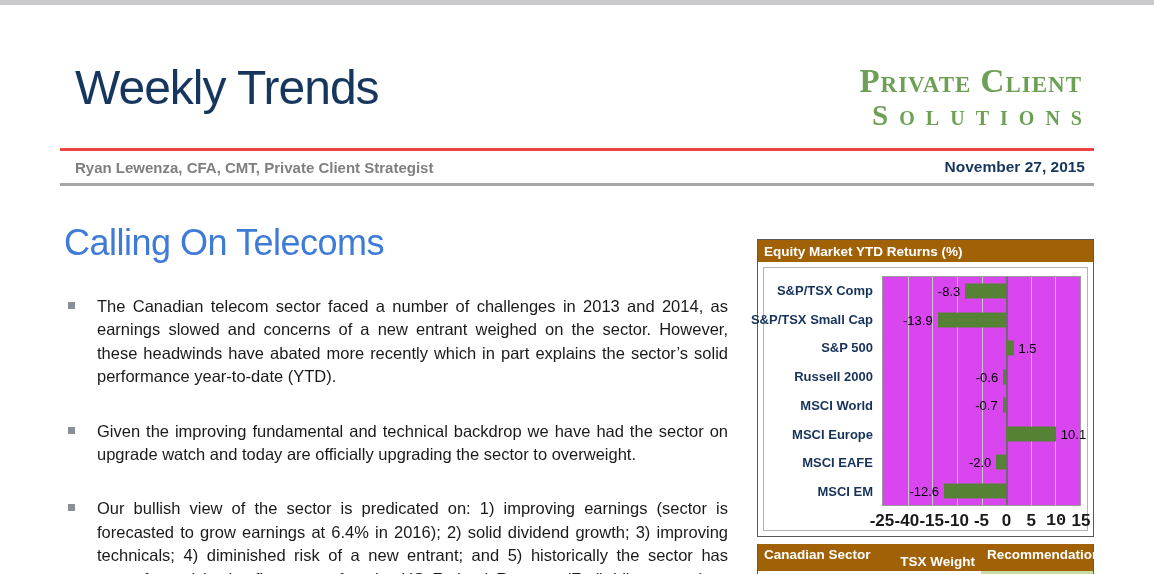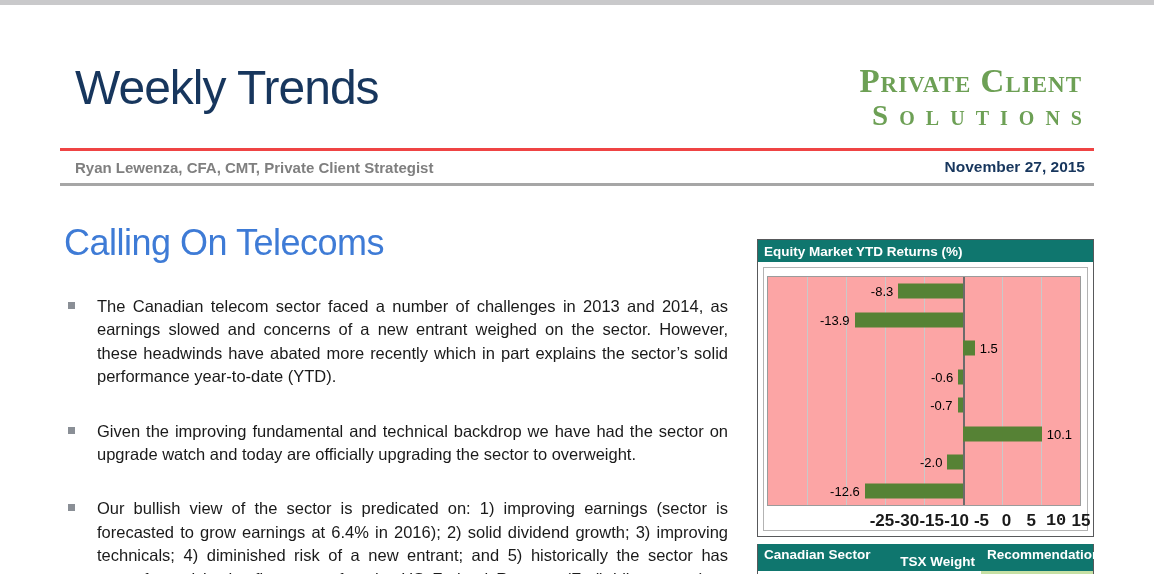--- a/index.html
+++ b/index.html
@@ -41,33 +41,33 @@
     font-size:16.5px; line-height:23.4px; text-align:justify; color:#1a1a1a;margin-top:31px;
   }
   .bullets li .sq {
     position:absolute; left:4px; top:7px; width:7px; height:7px; background:#8a8f96;
   }
 
   
   .module { position:absolute; left:757px; top:239px; width:337px; }
   .card { border:1px solid #58595b; background:#fff; }
   .card-header, .tbl-header {
-    background:#0f766e; color:#ffffff; font-weight:bold; font-size:13.5px;
+    background:#a16207; color:#ffffff; font-weight:bold; font-size:13.5px;
   }
   .card-header { padding:4px 6px 3px 6px; }
   .card-body { padding:5px; }
   .chart-frame { border:1px solid #b3b3b3; padding:8px 6px 2px 3px; }
 
   .chart-area { display:flex; }
   .cat-labels { width:115px; display:flex; flex-direction:column; }
   .cat-labels .cat {
     flex:1; display:flex; align-items:center; justify-content:flex-end;
     padding-right:9px; font-size:13px; font-weight:bold; color:#17325a; white-space:nowrap;
   }
-  .plot { position:relative; flex:1; height:230px; border:1px solid #9b9b9b; background:#fca5a5; }
+  .plot { position:relative; flex:1; height:230px; border:1px solid #9b9b9b; background:#d946ef; }
   .gridline { position:absolute; top:0; bottom:0; width:1px; background:#c9c9c9; }
   .gridline.zero { width:2px; background:#6b6b6b; }
   .bar-row { position:absolute; left:0; right:0; }
   .bar { position:absolute; top:50%; transform:translateY(-50%); height:15px; background:#568235; }
   .bar-val {
     position:absolute; top:50%; transform:translateY(-50%);
     font-size:13px; font-weight:500; color:#000; white-space:nowrap;
   }
   .axis-row { display:flex; margin-top:3px; }
   .axis-spacer { width:115px; }
@@ -122,20 +122,30 @@
     </li>
   </ul>
 </div>
 
 <div class="module">
   <div class="card">
     <div class="card-header">Equity Market YTD Returns (%)</div>
     <div class="card-body">
       <div class="chart-frame">
         <div class="chart-area">
+          <div class="cat-labels">
+              <div class="cat">S&amp;P/TSX Comp</div>
+              <div class="cat">S&amp;P/TSX Small Cap</div>
+              <div class="cat">S&amp;P 500</div>
+              <div class="cat">Russell 2000</div>
+              <div class="cat">MSCI World</div>
+              <div class="cat">MSCI Europe</div>
+              <div class="cat">MSCI EAFE</div>
+              <div class="cat">MSCI EM</div>
+            </div>
           <div class="plot">
               <div class="gridline" style="left: 12.5%;"></div>
               <div class="gridline" style="left: 25%;"></div>
               <div class="gridline" style="left: 37.5%;"></div>
               <div class="gridline" style="left: 50%;"></div>
               <div class="gridline zero" style="left: 62.5%;"></div>
               <div class="gridline" style="left: 75%;"></div>
               <div class="gridline" style="left: 87.5%;"></div>
               <div class="bar-row" style="top: 0%; height: 12.5%;">
                 <div class="bar" style="background: rgb(86, 130, 53); left: 41.75%; width: 20.75%;"></div>
@@ -168,21 +178,21 @@
               <div class="bar-row" style="top: 87.5%; height: 12.5%;">
                 <div class="bar" style="background: rgb(86, 130, 53); left: 31%; width: 31.5%;"></div>
                 <div class="bar-val" style="right: calc(69% + 5px); margin-left: 48px;">-12.6</div>
               </div>
             </div>
         </div>
         <div class="axis-row">
           <div class="axis-spacer"></div>
           <div class="x-axis">
               <div class="x-tick" style="left: 0%;">-25</div>
-              <div class="x-tick" style="left: 12.5%;">-30</div>
+              <div class="x-tick" style="left: 12.5%;">-40</div>
               <div class="x-tick" style="left: 25%;">-15</div>
               <div class="x-tick" style="left: 37.5%;">-10</div>
               <div class="x-tick" style="left: 50%;">-5</div>
               <div class="x-tick" style="left: 62.5%;">0</div>
               <div class="x-tick" style="left: 75%;">5</div>
               <div class="x-tick" style="left: 87.5%; font-family: Liberation Mono, monospace;">10</div>
               <div class="x-tick" style="left: 100%;">15</div>
             </div>
         </div>
       </div>

